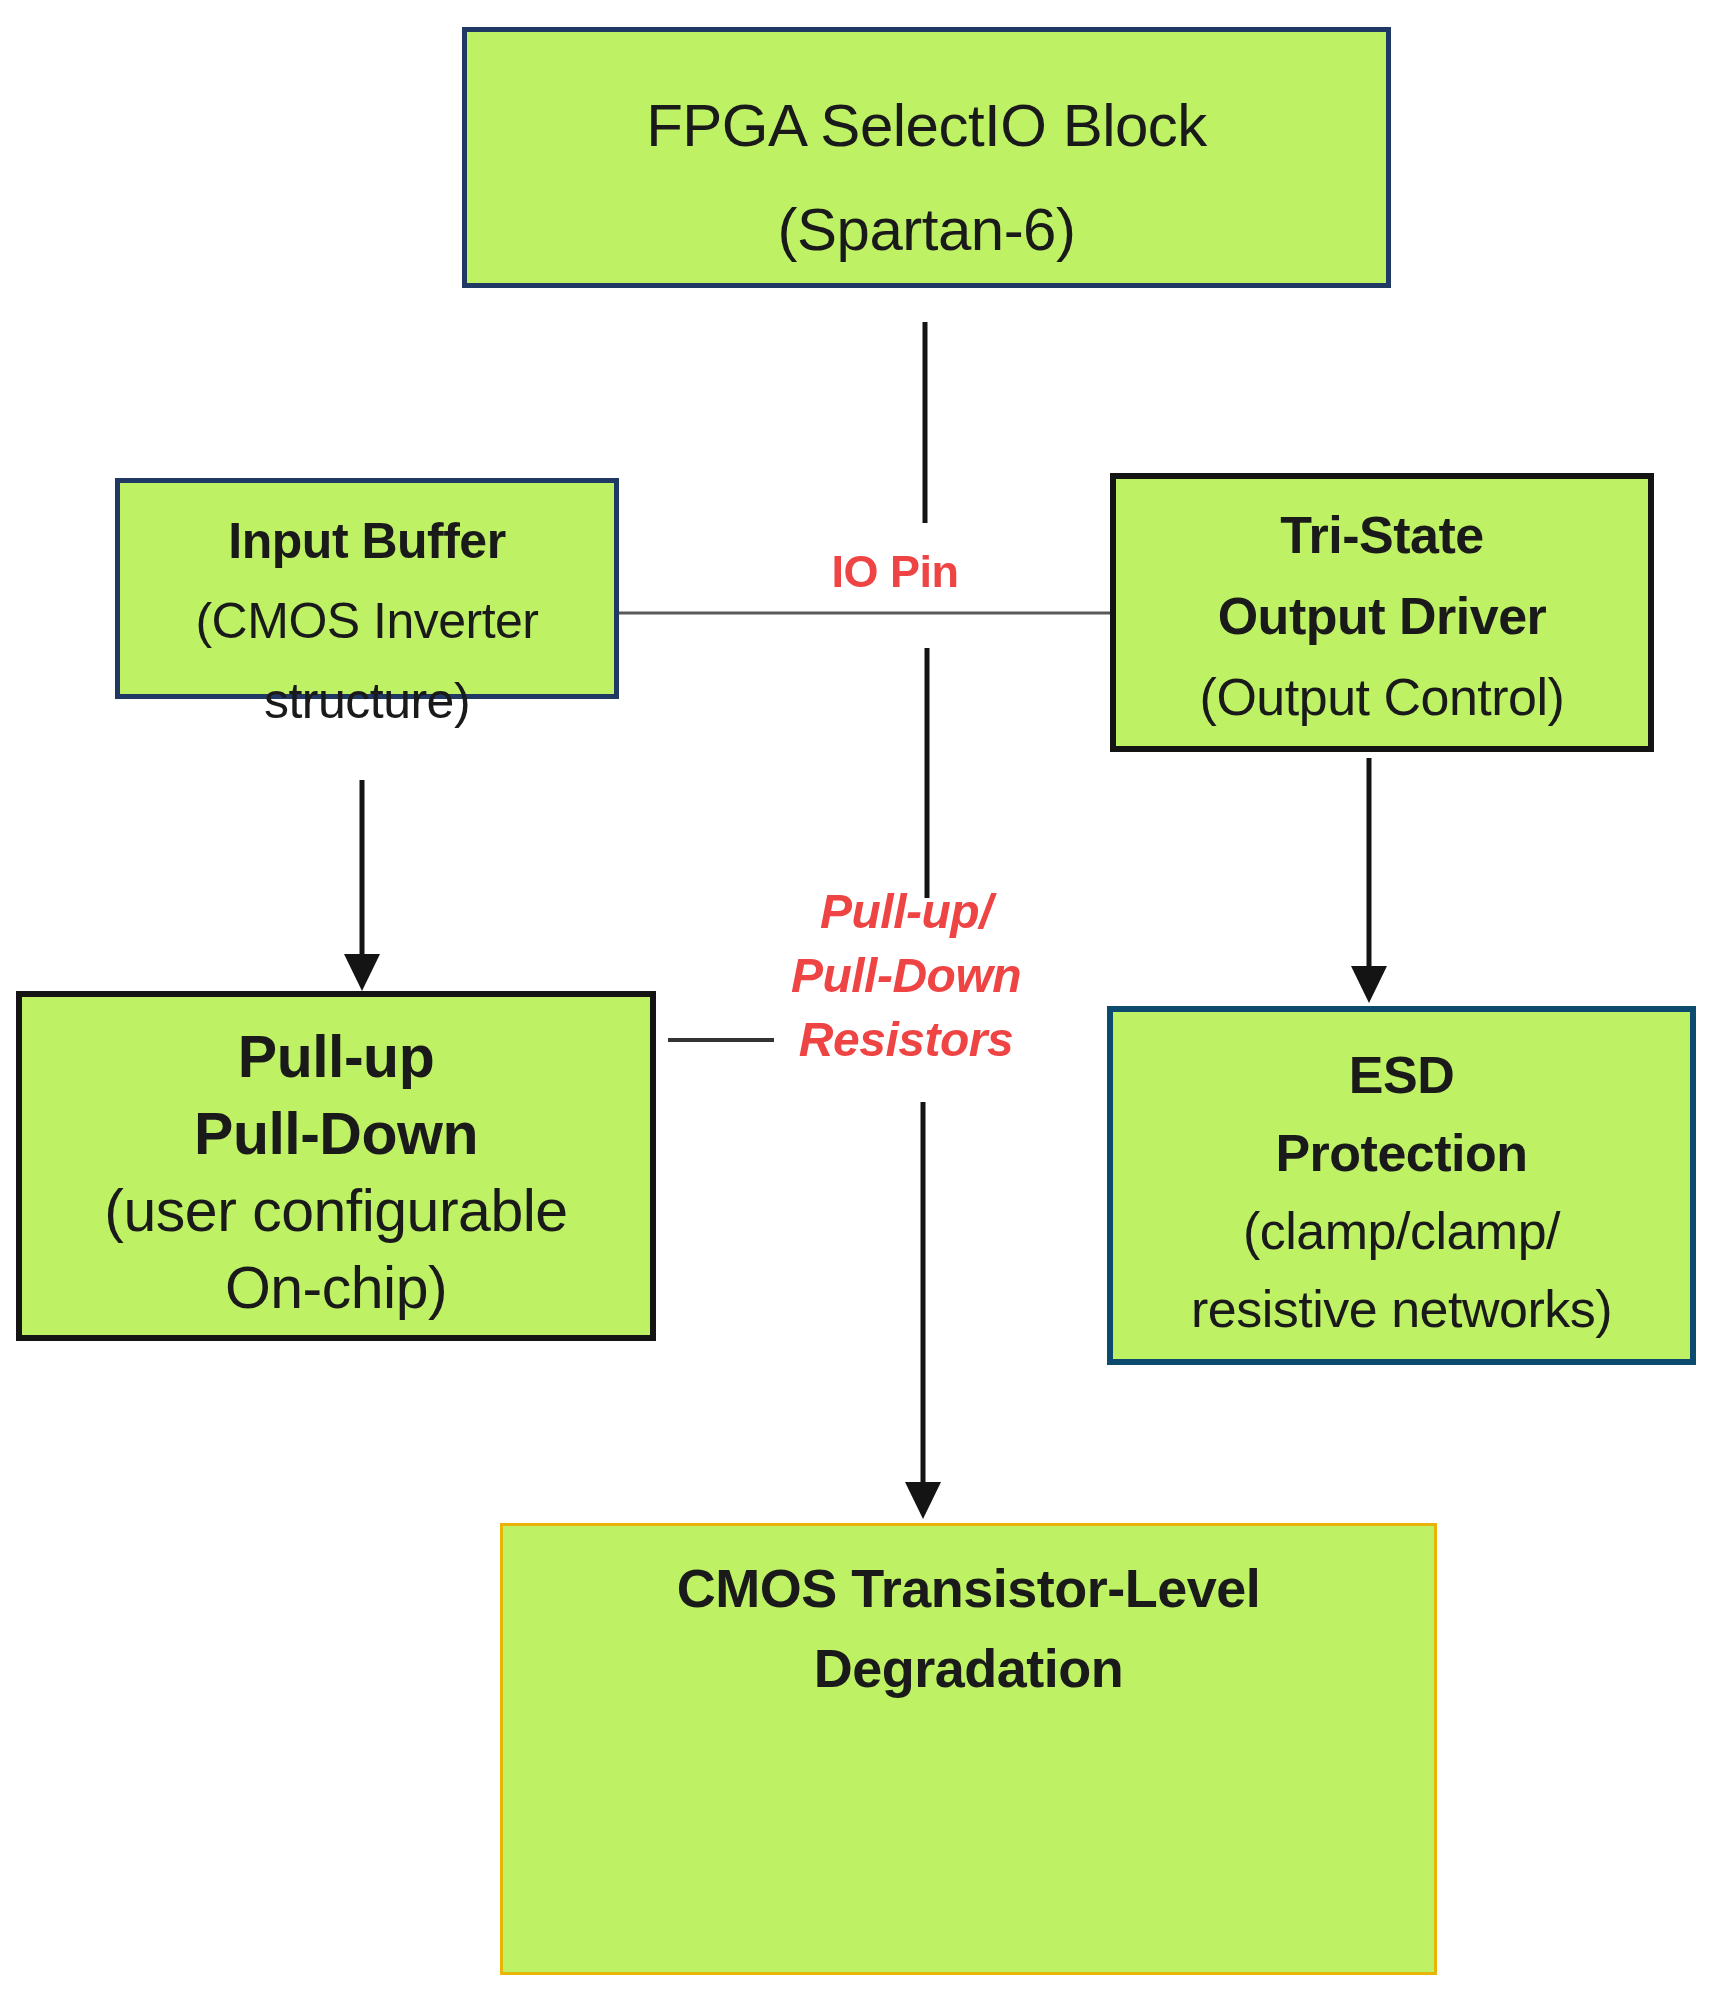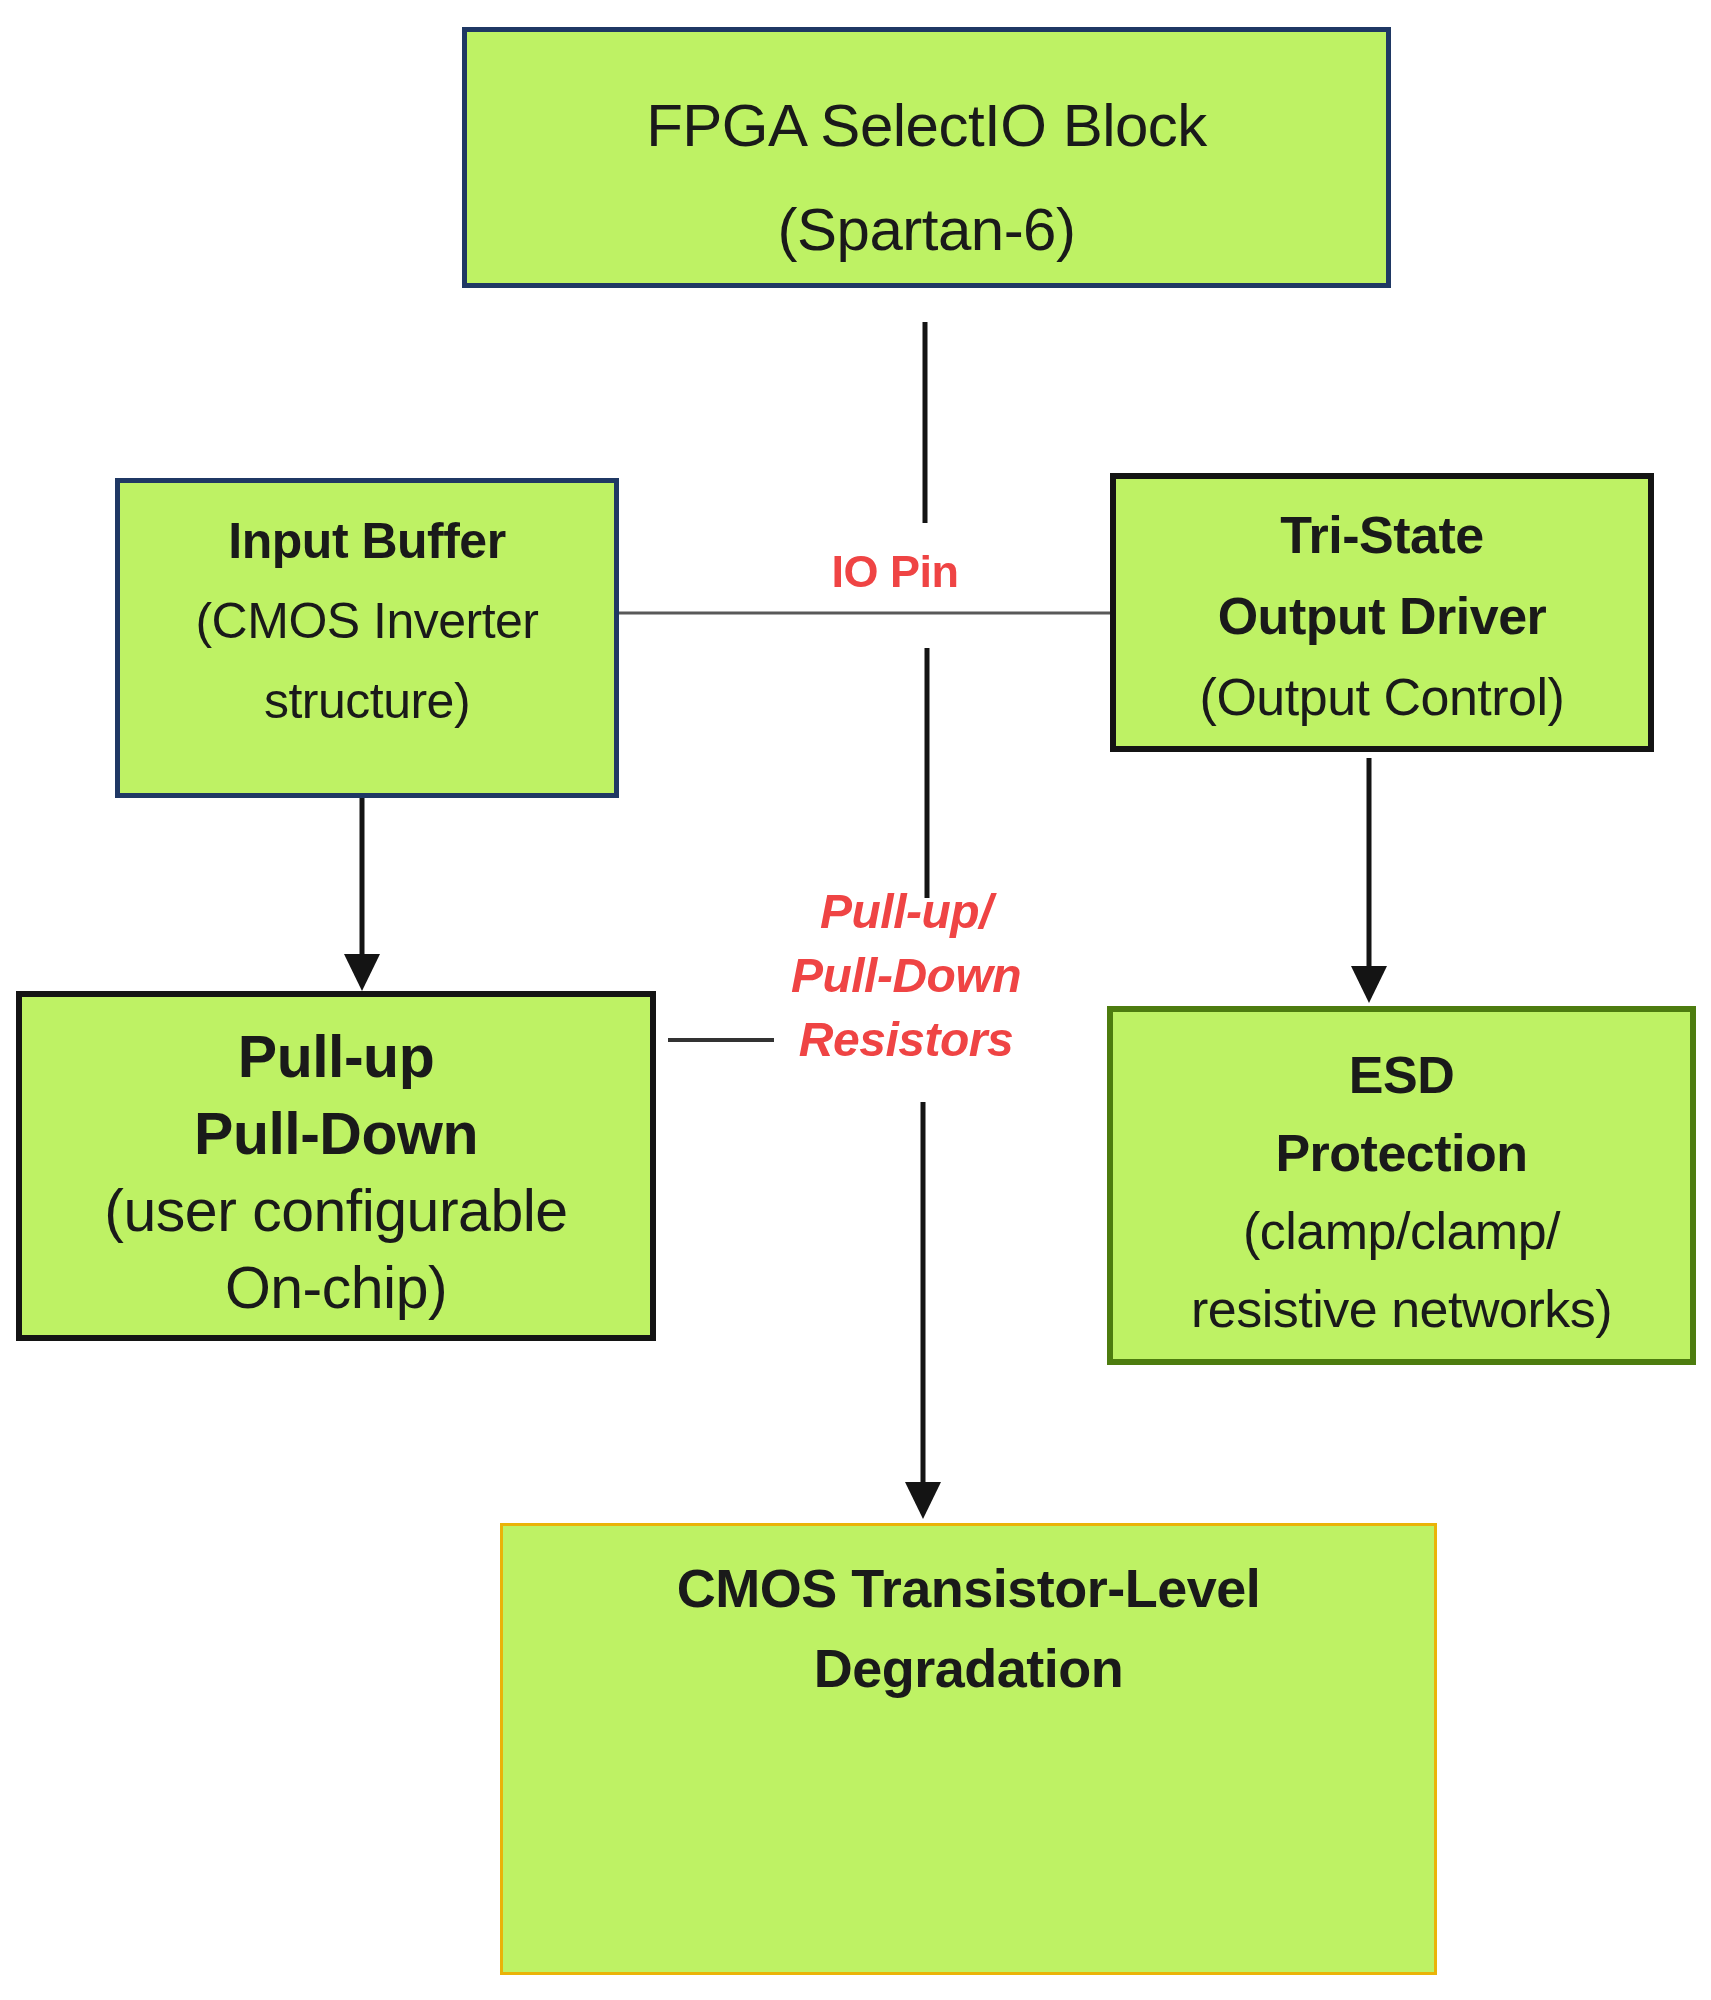--- a/index.html
+++ b/index.html
@@ -41,21 +41,21 @@
     left: 462px; top: 27px; width: 929px; height: 261px;
     border: 5px solid #1f3864;
     font-size: 60px;
     justify-content: flex-start;
     padding-top: 42px;
   }
   .box-fpga .ln { line-height: 104px; }
 
   
   .box-input {
-    left: 115px; top: 478px; width: 504px; height: 320px;
+    left: 115px; top: 478px; width: 504px; height: 221px;
     border: 5px solid #1f3864;
     font-size: 50px;
     padding-top: 18px;
   }
   .box-input .ln { line-height: 80px; }
 
   
   .box-tristate {
     left: 1110px; top: 473px; width: 544px; height: 279px;
     border: 6px solid #141414;
@@ -69,21 +69,21 @@
     left: 16px; top: 991px; width: 640px; height: 350px;
     border: 6px solid #141414;
     font-size: 59px;
     padding-top: 22px;
   }
   .box-pullup .ln { line-height: 77px; }
 
   
   .box-esd {
     left: 1107px; top: 1006px; width: 589px; height: 359px;
-    border: 6px solid #4d7c0f;
+    border: 6px solid #0c4a6e;
     font-size: 52px;
     padding-top: 24px;
   }
   .box-esd .ln { line-height: 78px; }
 
   
   .box-cmos {
     left: 500px; top: 1523px; width: 937px; height: 452px;
     border: 3px solid #eab308;
     font-size: 54px;

